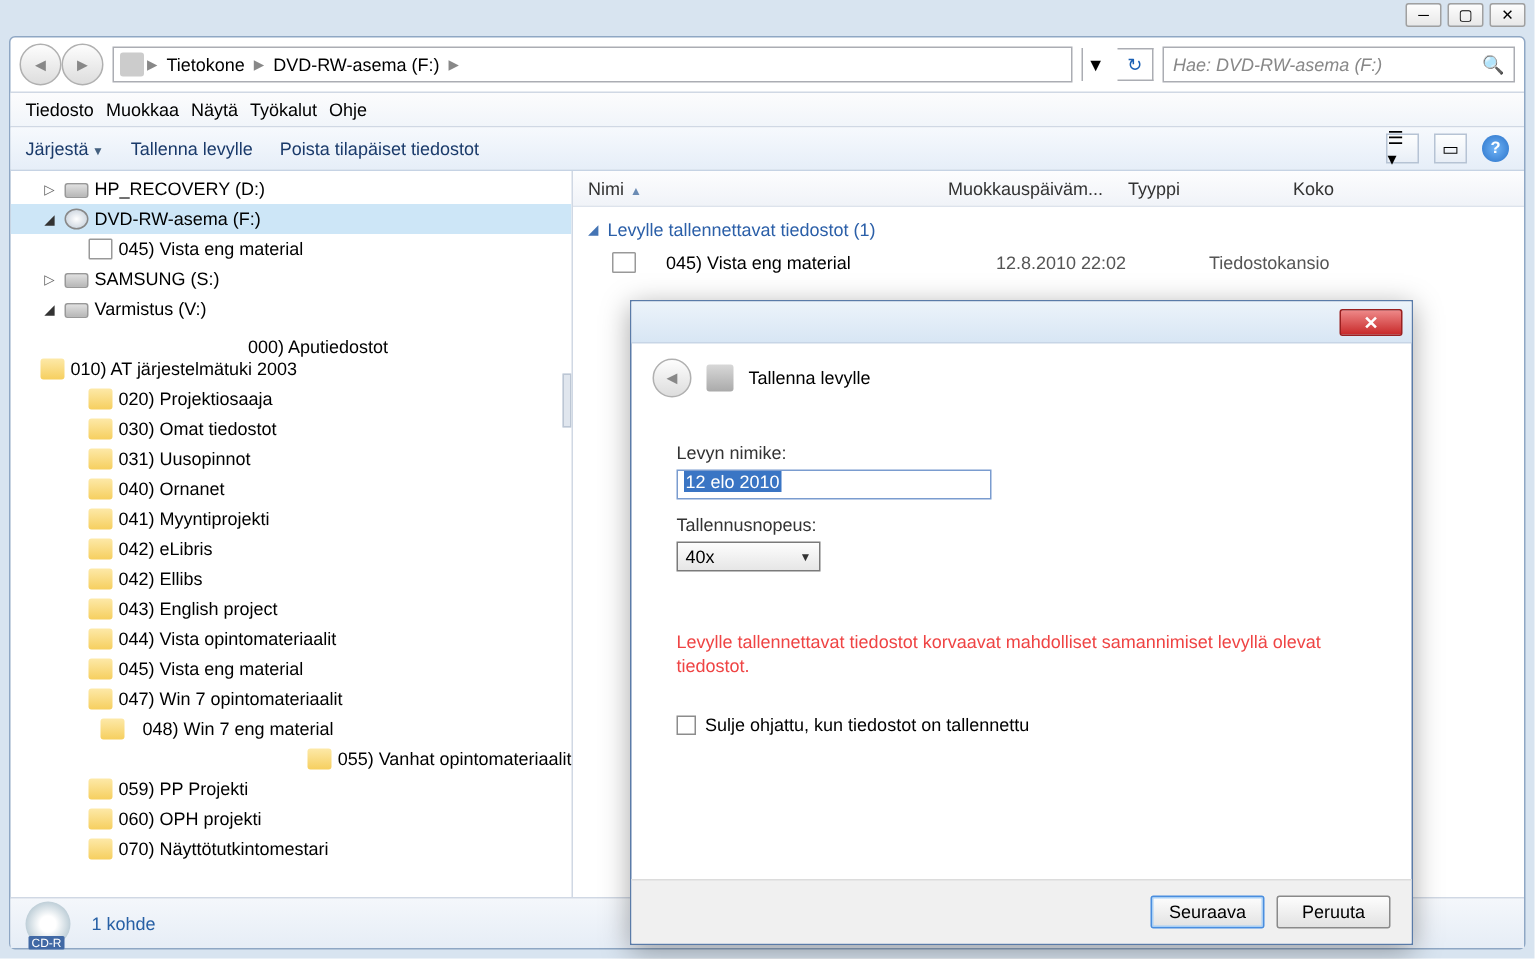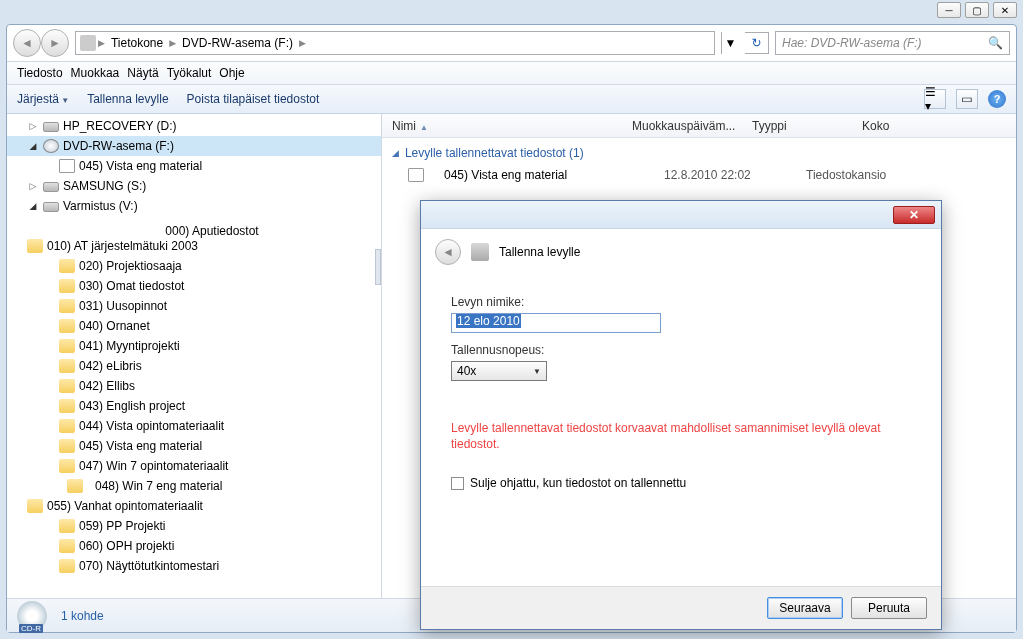--- a/index.html
+++ b/index.html
@@ -233,21 +233,21 @@
         <div class="tree-row" style="padding-left: 36px;">
           <span class="arrow"></span>
           <span class="ic folder"></span>
           <span>047) Win 7 opintomateriaalit</span>
         </div>
         <div class="tree-row" style="padding-left: 36px; gap: 12px;">
           <span class="arrow"></span>
           <span class="ic folder"></span>
           <span>048) Win 7 eng material</span>
         </div>
-        <div class="tree-row" style="">
+        <div class="tree-row" style=" justify-content: flex-end;">
           <span class="arrow"></span>
           <span class="ic folder"></span>
           <span>055) Vanhat opintomateriaalit</span>
         </div>
         <div class="tree-row" style="padding-left: 36px;">
           <span class="arrow"></span>
           <span class="ic folder"></span>
           <span>059) PP Projekti</span>
         </div>
         <div class="tree-row" style="padding-left: 36px;">

